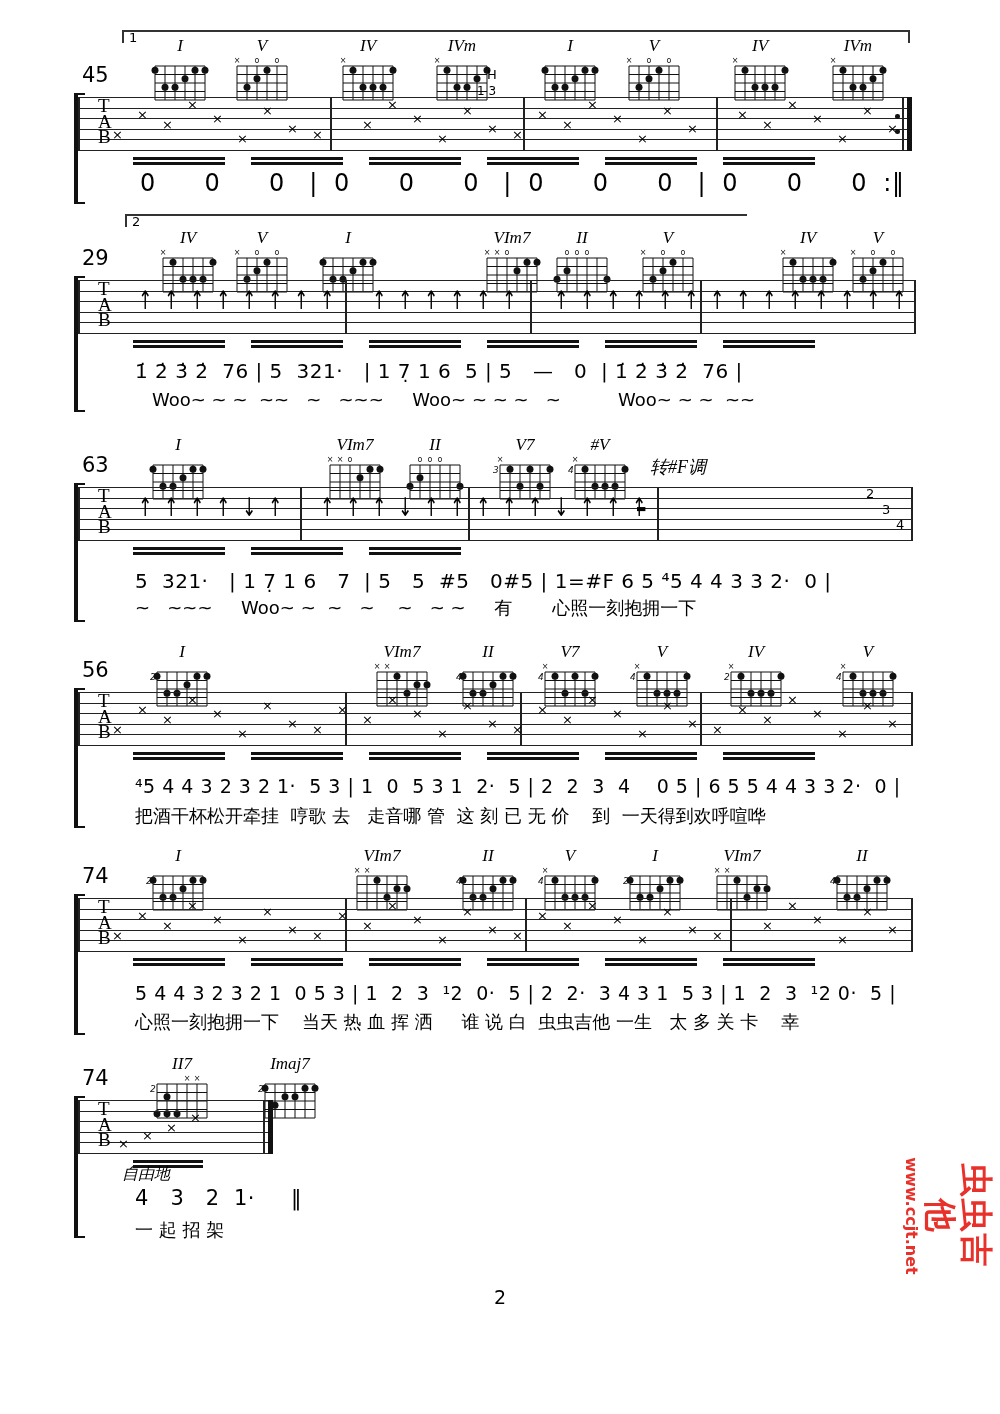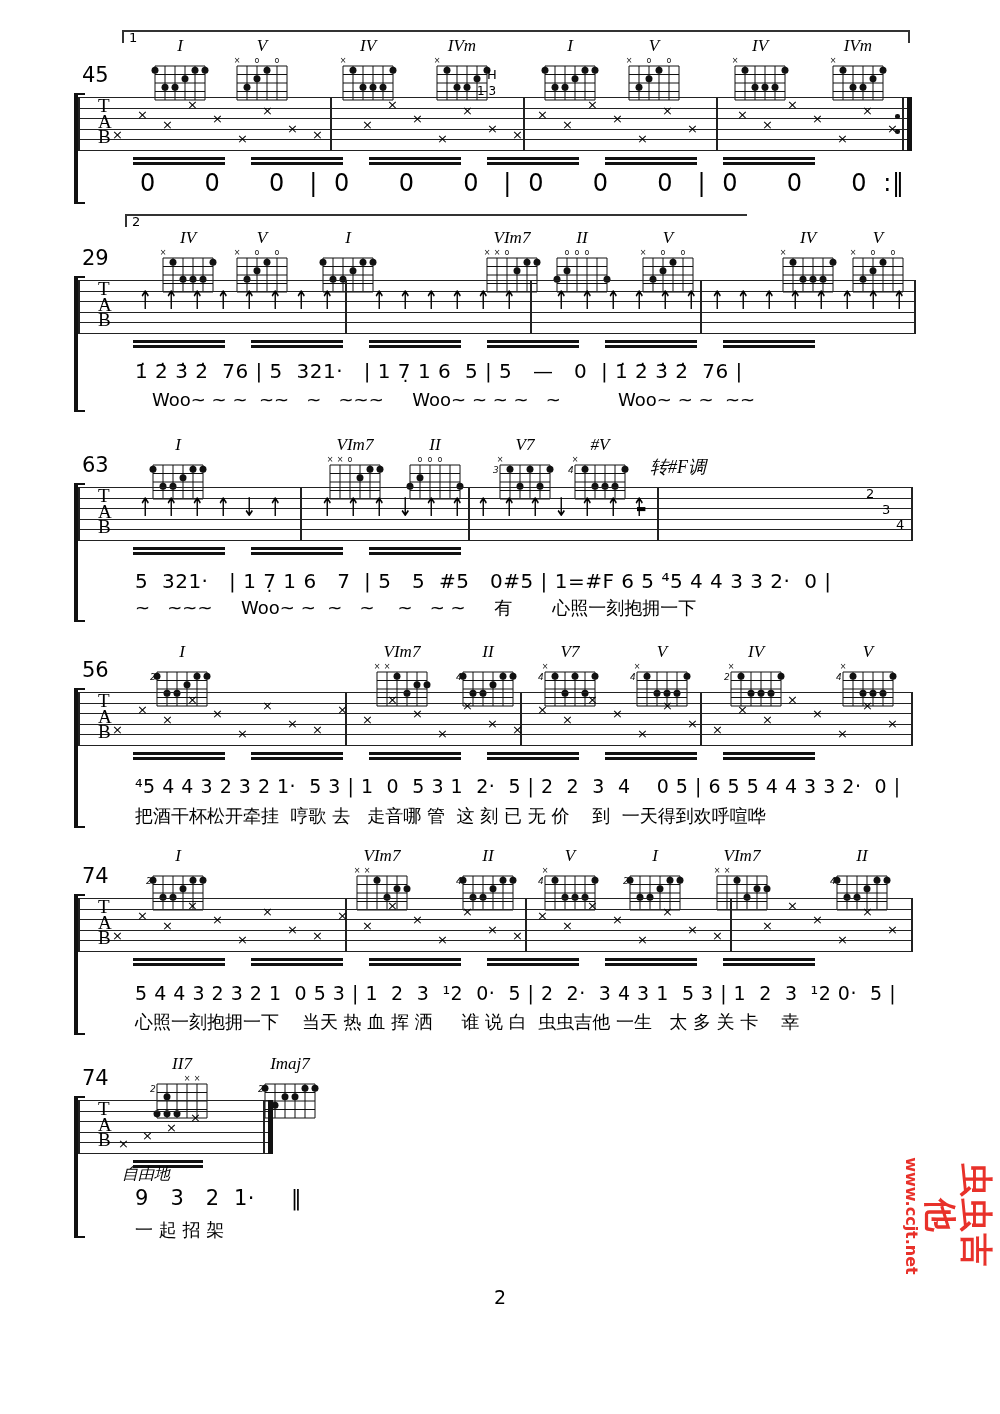--- a/index.html
+++ b/index.html
@@ -1045,21 +1045,21 @@
       <div class="tabletter" style="left: 98px; top: 1130px;">B</div>
       <div class="barline" style="left: 78px; top: 1100px; height: 54px;"></div>
       <div class="barline" style="left: 263px; top: 1100px; height: 54px;"></div>
       <div class="thickbar" style="left: 268px; top: 1100px; height: 54px;"></div>
       <div class="mark" style="left: 118px; top: 1137px;">×</div>
       <div class="mark" style="left: 142px; top: 1129px;">×</div>
       <div class="mark" style="left: 166px; top: 1121px;">×</div>
       <div class="mark" style="left: 190px; top: 1111px;">×</div>
       <div class="beam" style="left: 133px; top: 1160px; width: 70px;"></div>
       <div class="ann it" style="left: 122px; top: 1166px; font-size: 16px;">自由地</div>
-      <div class="melody" style="left: 135px; top: 1186px; font-size: 21px;">9   3   2  1·     ‖</div>
+      <div class="melody" style="left: 135px; top: 1186px; font-size: 21px;">4   3   2  1·     ‖</div>
       <div class="lyrics" style="left: 135px; top: 1220px;">一 起 招 架</div>
     </div>
   <div id="watermark">
     <div id="wm-name" style="color: rgb(232, 49, 42);">虫虫吉他</div>
     <div id="wm-url" style="color: rgb(232, 49, 42);">www.ccjt.net</div>
   </div>
   <div id="pagenum">2</div>
 </div>
 
 </body></html>

